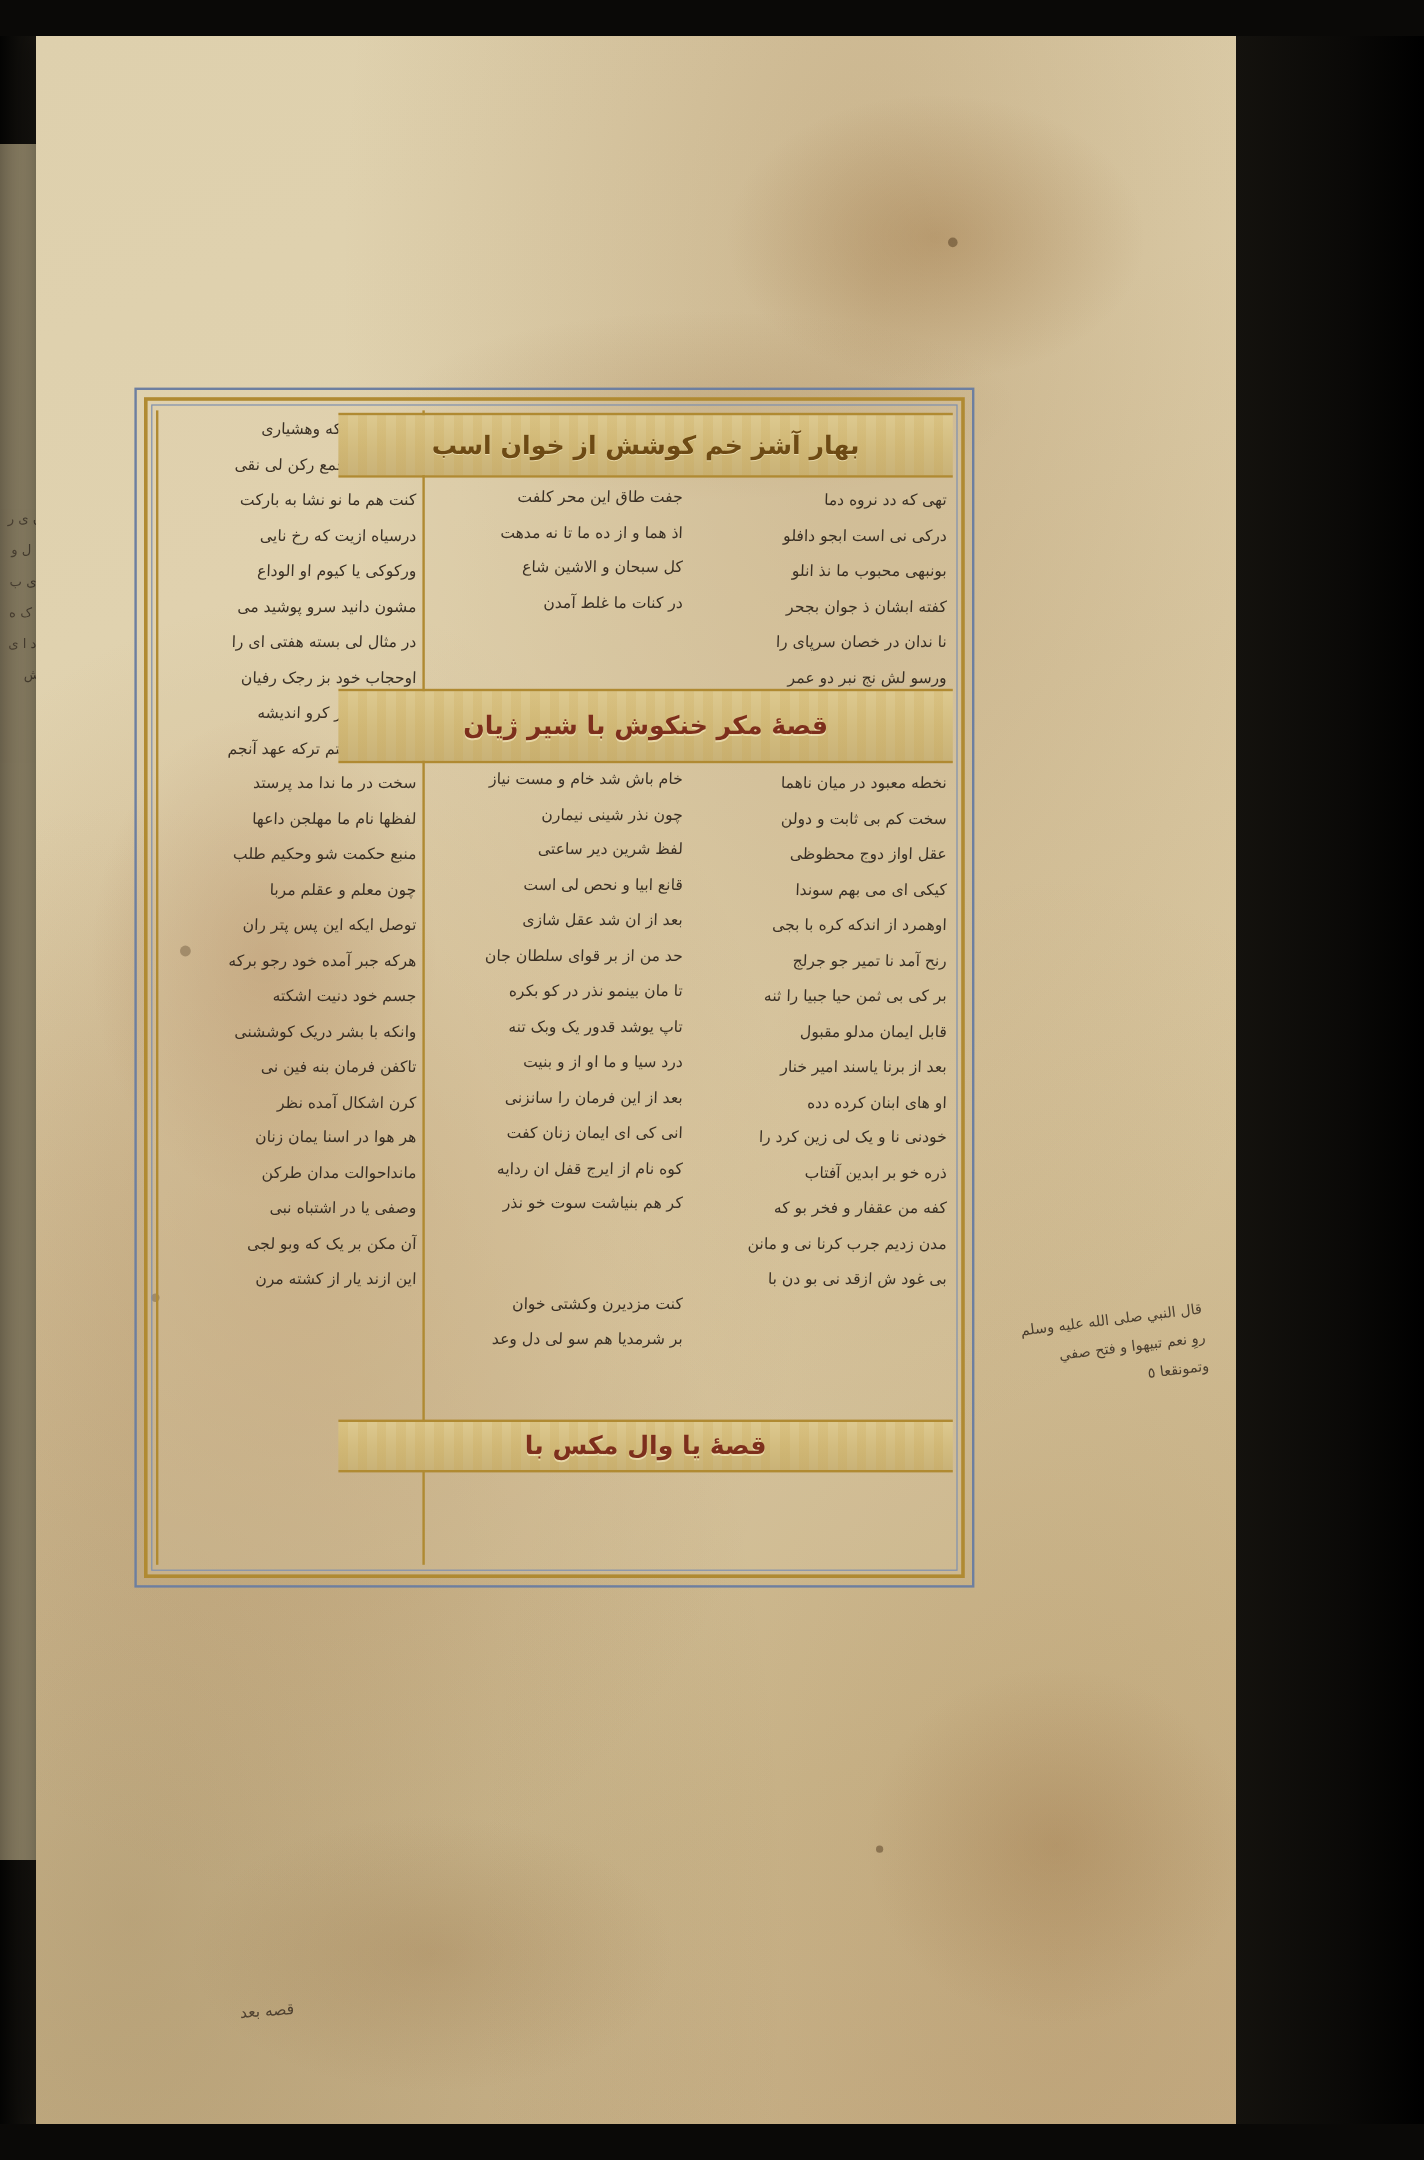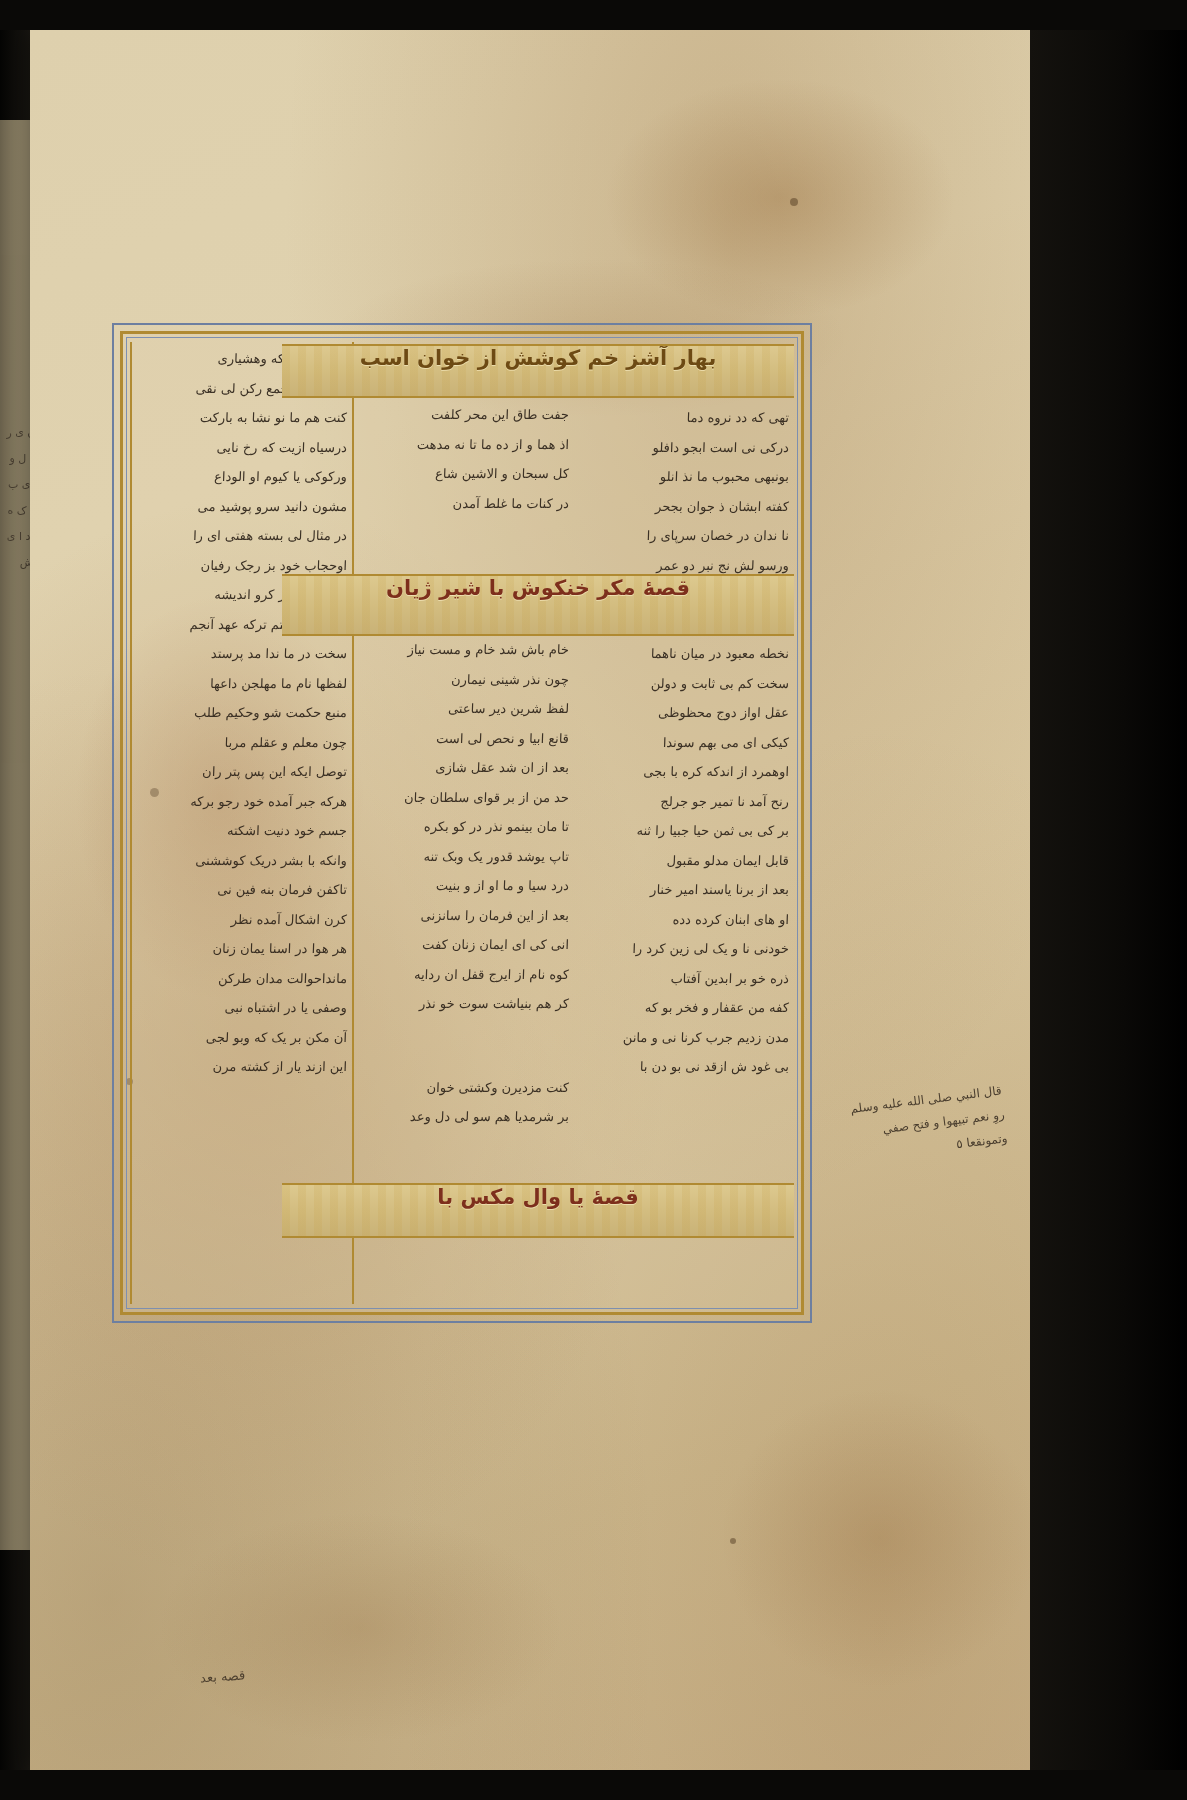--- a/index.html
+++ b/index.html
@@ -144,20 +144,21 @@
   
   .heading {
     position: absolute;
     box-sizing: border-box;
     border-top: 2px solid #b08a32;
     border-bottom: 2px solid #b08a32;
     background:
       repeating-linear-gradient(90deg, rgba(198,160,70,.18) 0 8px, rgba(198,160,70,0) 8px 16px),
       linear-gradient(180deg, #ddc98f 0%, #d3bd80 50%, #c9b277 100%);
     display: flex;
+    align-items: center;
     justify-content: center;
     overflow: hidden;
   }
   .heading .htext {
     direction: rtl;
     color: #7d2f1c;
     font-size: 21px;
     font-weight: bold;
     letter-spacing: 1px;
     text-shadow: 0 1px 0 rgba(255,245,210,.55);
@@ -177,21 +178,21 @@
     left: 252px;
     top: 546px;
     width: 512px;
     height: 62px;
   }
   
   .h-low {
     left: 252px;
     top: 1155px;
     width: 512px;
-    height: 55px;
+    height: 44px;
   }
 
   
   .margin-note {
     position: absolute;
     left: 815px;
     top: 1060px;
     width: 160px;
     direction: rtl;
     text-align: right;

